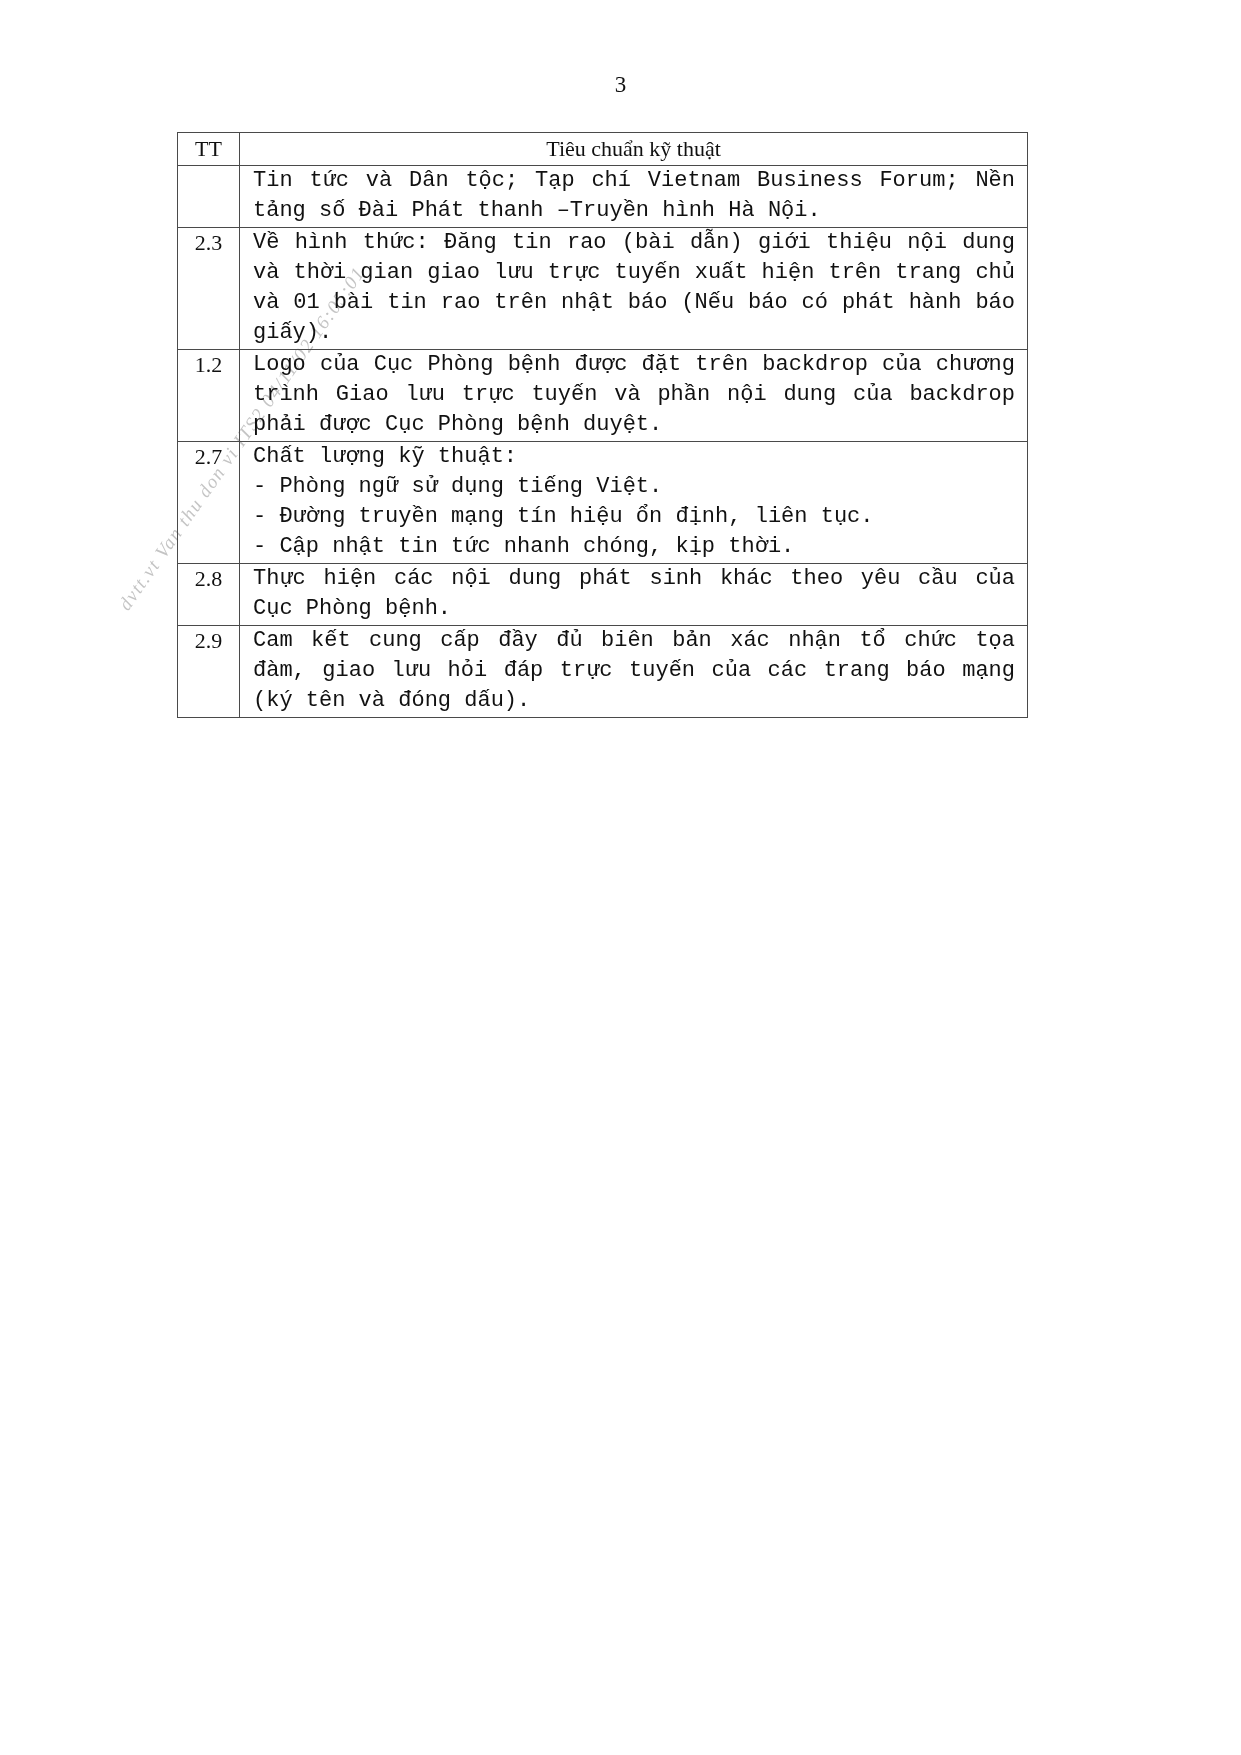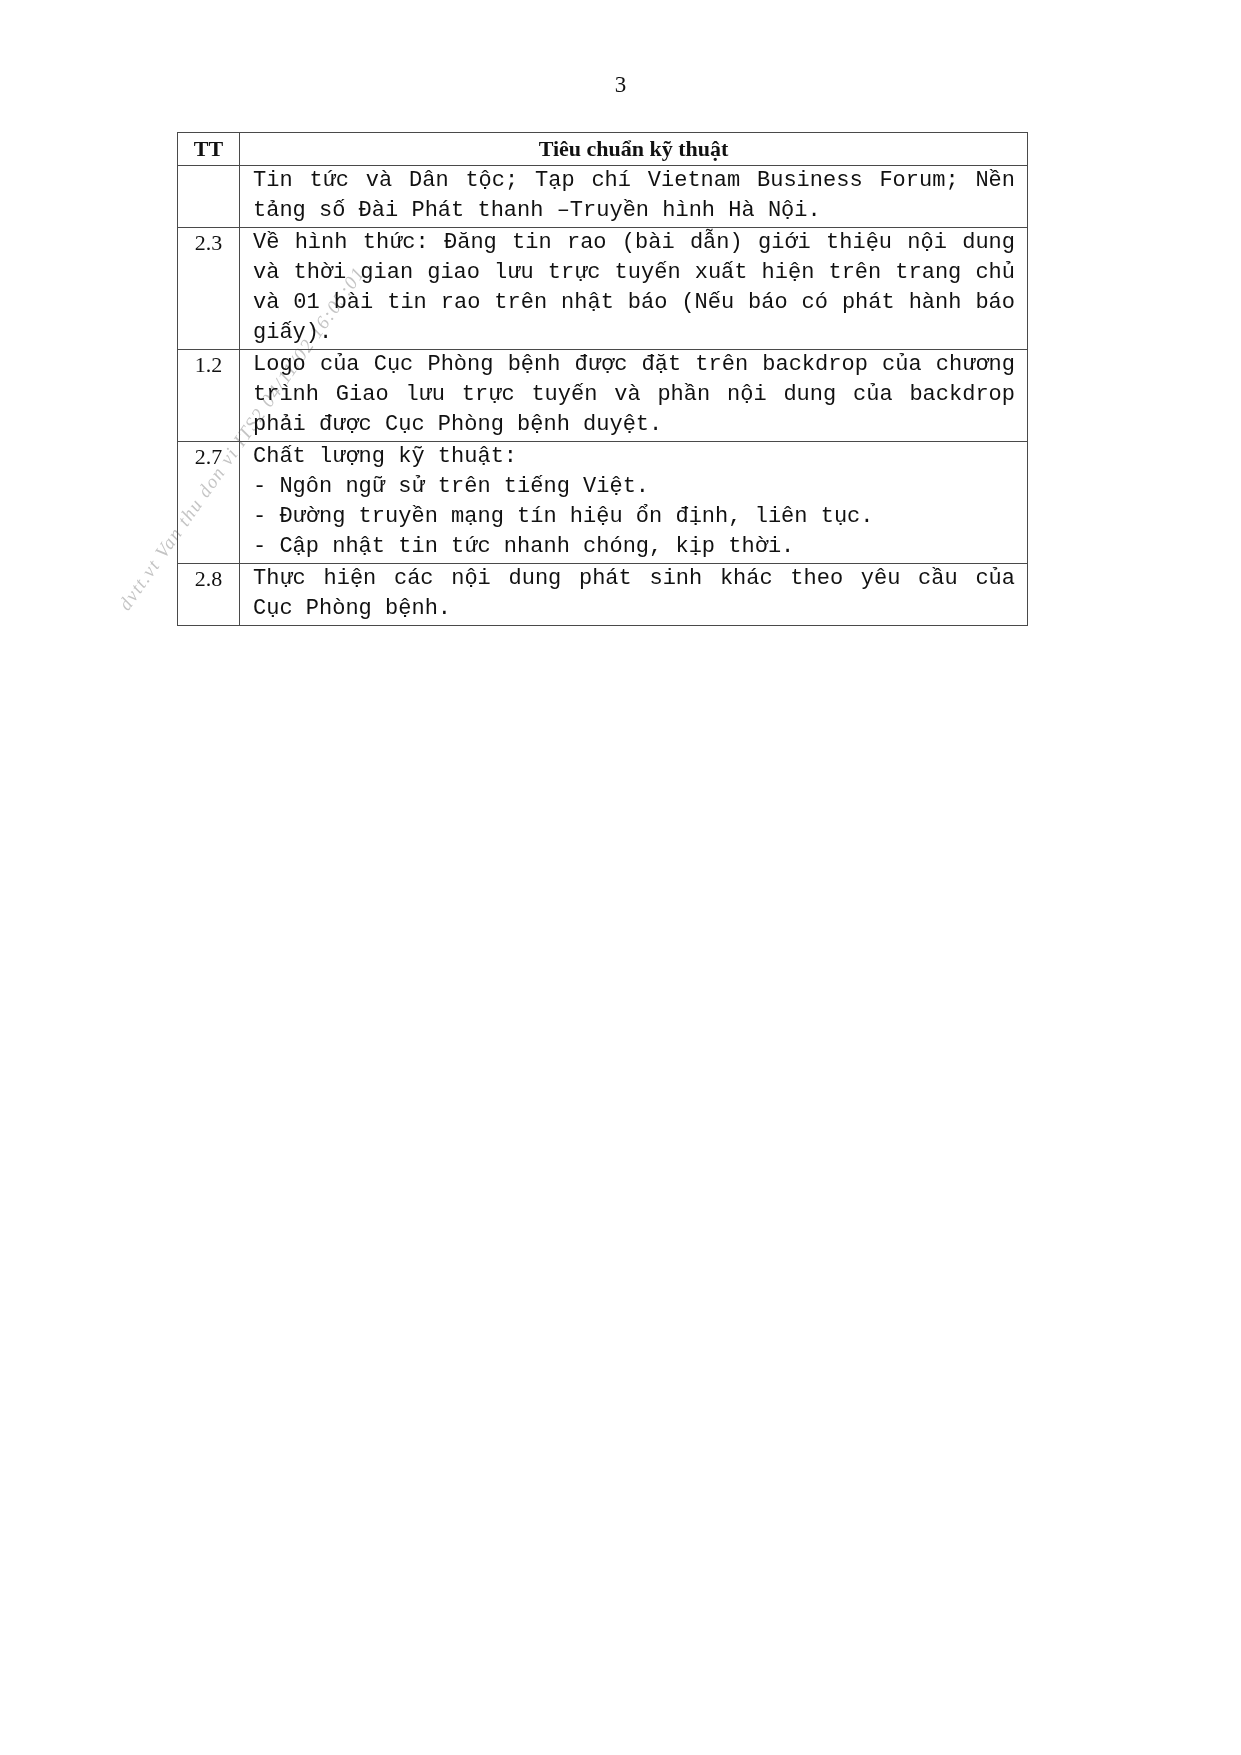--- a/index.html
+++ b/index.html
@@ -44,21 +44,21 @@
     z-index: 1;
     background: transparent;
   }
   .spec-table th, .spec-table td {
     border: 1px solid #4a4a4a;
     font-size: 22px;
     line-height: 30px;
     vertical-align: top;
     background: transparent;
   }
-  .spec-table th { font-weight: bold; text-align: center; padding: 1px 4px; }
+  .spec-table th { font-weight: normal; text-align: center; padding: 1px 4px; }
   .col-tt { width: 62px; }
   td.cell-tt { text-align: center; padding: 0 2px; }
   td.cell-content { text-align: justify; padding: 0 12px 1px 13px; }
   td.cell-content .line { text-align: justify; font-family: Liberation Mono, monospace; }
 </style>
 </head>
 <body>
 
 <div class="page">
 
@@ -98,29 +98,35 @@
             <div class="line">Logo của Cục Phòng bệnh được đặt trên backdrop của chương trình Giao lưu trực tuyến và phần nội dung của backdrop phải được Cục Phòng bệnh duyệt.</div>
           </td>
   </tr>
 
 
 
   <tr>
     <td class="cell-tt">2.7</td>
     <td class="cell-content">
             <div class="line">Chất lượng kỹ thuật:</div>
-            <div class="line">- Ngôn ngữ sử trên tiếng Việt.</div>
+            <div class="line">- Phòng ngữ sử dụng tiếng Việt.</div>
             <div class="line">- Đường truyền mạng tín hiệu ổn định, liên tục.</div>
             <div class="line">- Cập nhật tin tức nhanh chóng, kịp thời.</div>
           </td>
   </tr>
 
   <tr>
     <td class="cell-tt">2.8</td>
     <td class="cell-content">
             <div class="line">Thực hiện các nội dung phát sinh khác theo yêu cầu của Cục Phòng bệnh.</div>
           </td>
   </tr>
 
+  <tr>
+    <td class="cell-tt">2.9</td>
+    <td class="cell-content">
+            <div class="line">Cam kết cung cấp đầy đủ biên bản xác nhận tổ chức tọa đàm, giao lưu hỏi đáp trực tuyến của các trang báo mạng (ký tên và đóng dấu).</div>
+          </td>
+  </tr>
 </tbody>
   </table>
 
 </div>
 
 </body></html>

